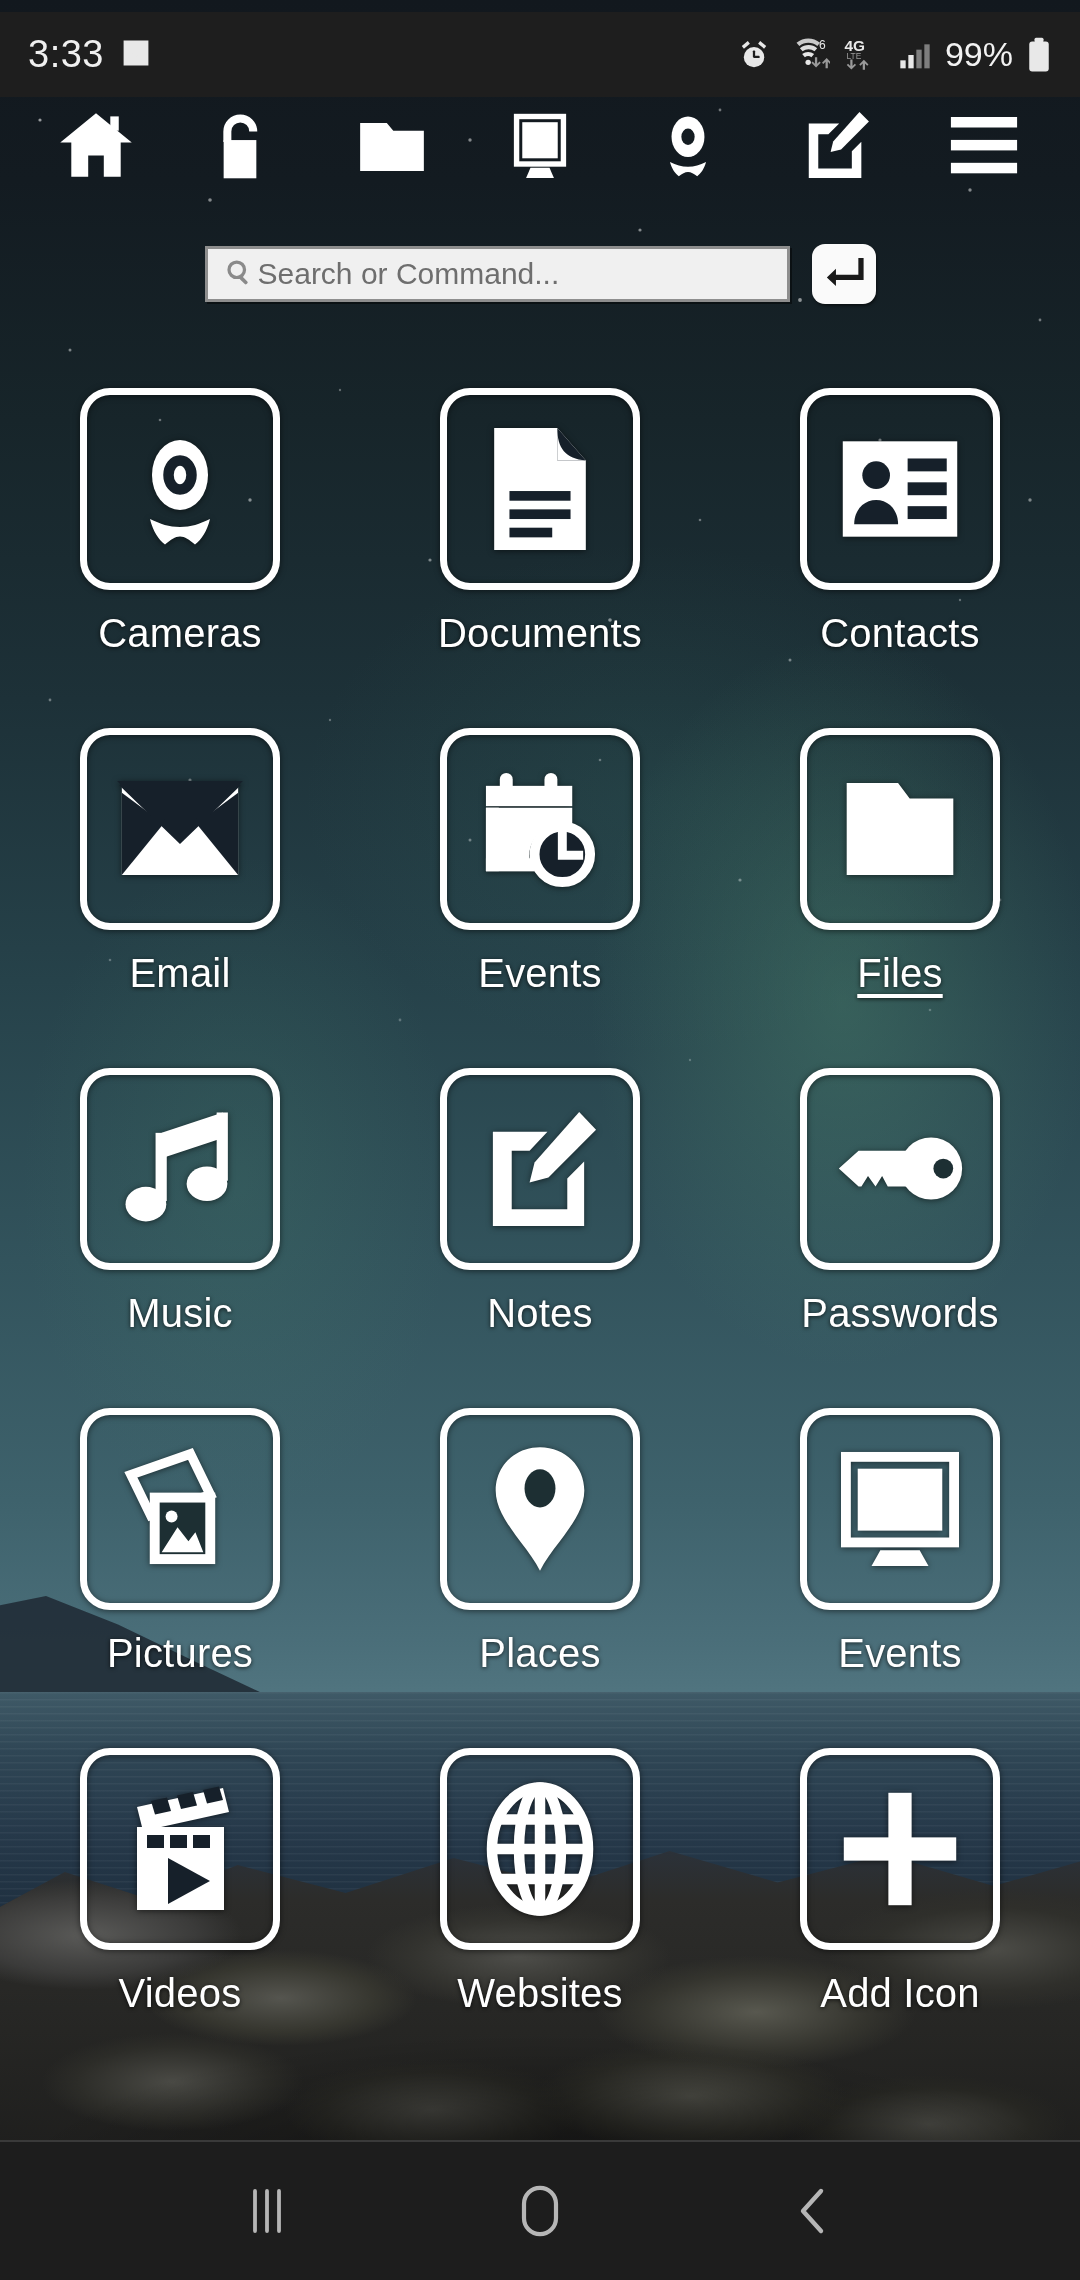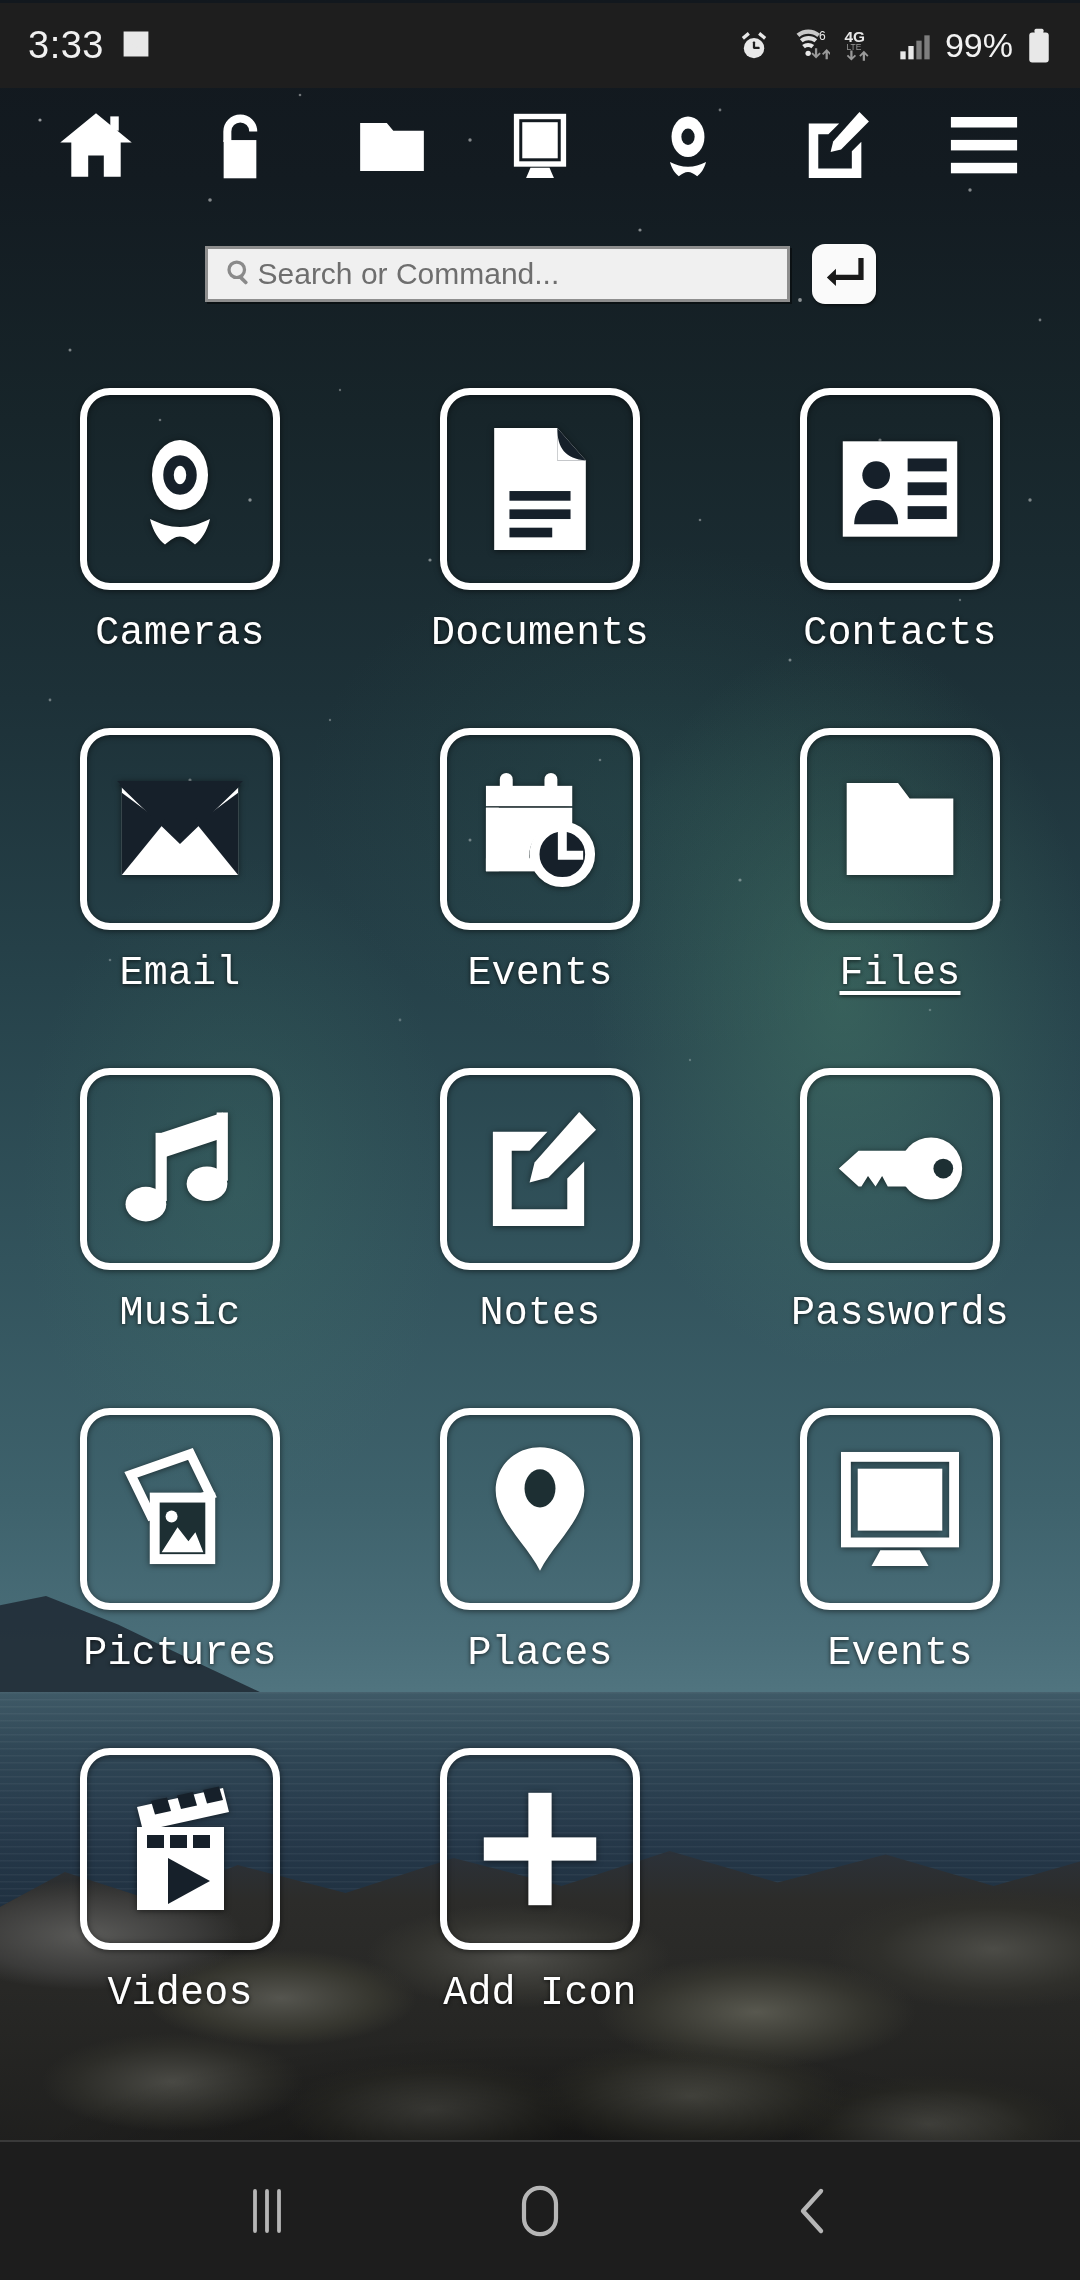--- a/index.html
+++ b/index.html
@@ -77,21 +77,21 @@
     clip-path:polygon(0% 22%, 6% 12%, 14% 20%, 22% 10%, 32% 18%, 42% 8%, 52% 16%,
                       62% 6%, 72% 15%, 82% 7%, 92% 16%, 100% 9%, 100% 100%, 0% 100%);
   }
   #rocks::after {
     content:""; position:absolute; inset:0;
     background:radial-gradient(ellipse 800px 260px at 50% 110%, rgba(0,0,0,0.55) 0%, rgba(0,0,0,0) 70%);
   }
 
   
   #statusbar {
-    position:absolute; left:0; top:3px; width:1080px; height:85px;
+    position:absolute; left:0; top:12px; width:1080px; height:85px;
     background:#1e1e1e;
     display:flex; align-items:center;
     padding:0 28px;
     z-index:20;
   }
   .sb-left { display:flex; align-items:center; gap:16px; }
   .sb-time { color:#f0f0f0; font-size:38px; letter-spacing:0.5px; }
   .sb-right { margin-left:auto; display:flex; align-items:center; gap:13px; }
   .sb-right svg { display:block; }
   .sb-batt { color:#f2f2f2; font-size:34px; letter-spacing:0px; }
@@ -140,21 +140,20 @@
   }
 
   
   #grid {
     position:absolute; left:0; top:370px; width:1080px;
     z-index:10;
     display:grid;
     grid-template-columns:repeat(3, 1fr);
     row-gap:0px;
     justify-items:center;
-    font-family:Liberation Mono, monospace;
   }
   .app {
     width:300px; height:340px;
     display:flex; flex-direction:column; align-items:center;
     padding-top:18px;
     cursor:pointer;
   }
   .tile {
     width:200px; height:202px;
     border:7px solid #ffffff;
@@ -540,20 +539,35 @@
             <rect x="5.4" y="10.2" width="3.4" height="2.6"></rect>
             <rect x="10" y="10.2" width="3.4" height="2.6"></rect>
             <rect x="14.6" y="10.2" width="3.4" height="2.6"></rect>
             <path d="M9.6 14.8 L18 19.4 L9.6 24 Z"></path>
           </g>
         </svg>
       </div>
       <div class="app-label">Videos</div>
     </div>
 
+    <div class="app">
+      <div class="tile">
+        <svg width="110" height="136" viewBox="0 0 22 27">
+          <g fill="none" stroke="#ffffff" stroke-width="2.1">
+            <ellipse cx="11" cy="13.5" rx="9.6" ry="12.3"></ellipse>
+            <ellipse cx="11" cy="13.5" rx="4.2" ry="12.3"></ellipse>
+            <line x1="11" y1="1.2" x2="11" y2="25.8"></line>
+            <line x1="2.2" y1="7.6" x2="19.8" y2="7.6"></line>
+            <line x1="1.4" y1="13.5" x2="20.6" y2="13.5"></line>
+            <line x1="2.2" y1="19.5" x2="19.8" y2="19.5"></line>
+          </g>
+        </svg>
+      </div>
+      <div class="app-label">Websites</div>
+    </div>
 
     <div class="app">
       <div class="tile">
         <svg width="126" height="126" viewBox="0 0 26 26">
           <g fill="#ffffff">
             <rect x="10.6" y="1.4" width="4.8" height="23.2"></rect>
             <rect x="1.4" y="10.6" width="23.2" height="4.8"></rect>
           </g>
         </svg>
       </div>

